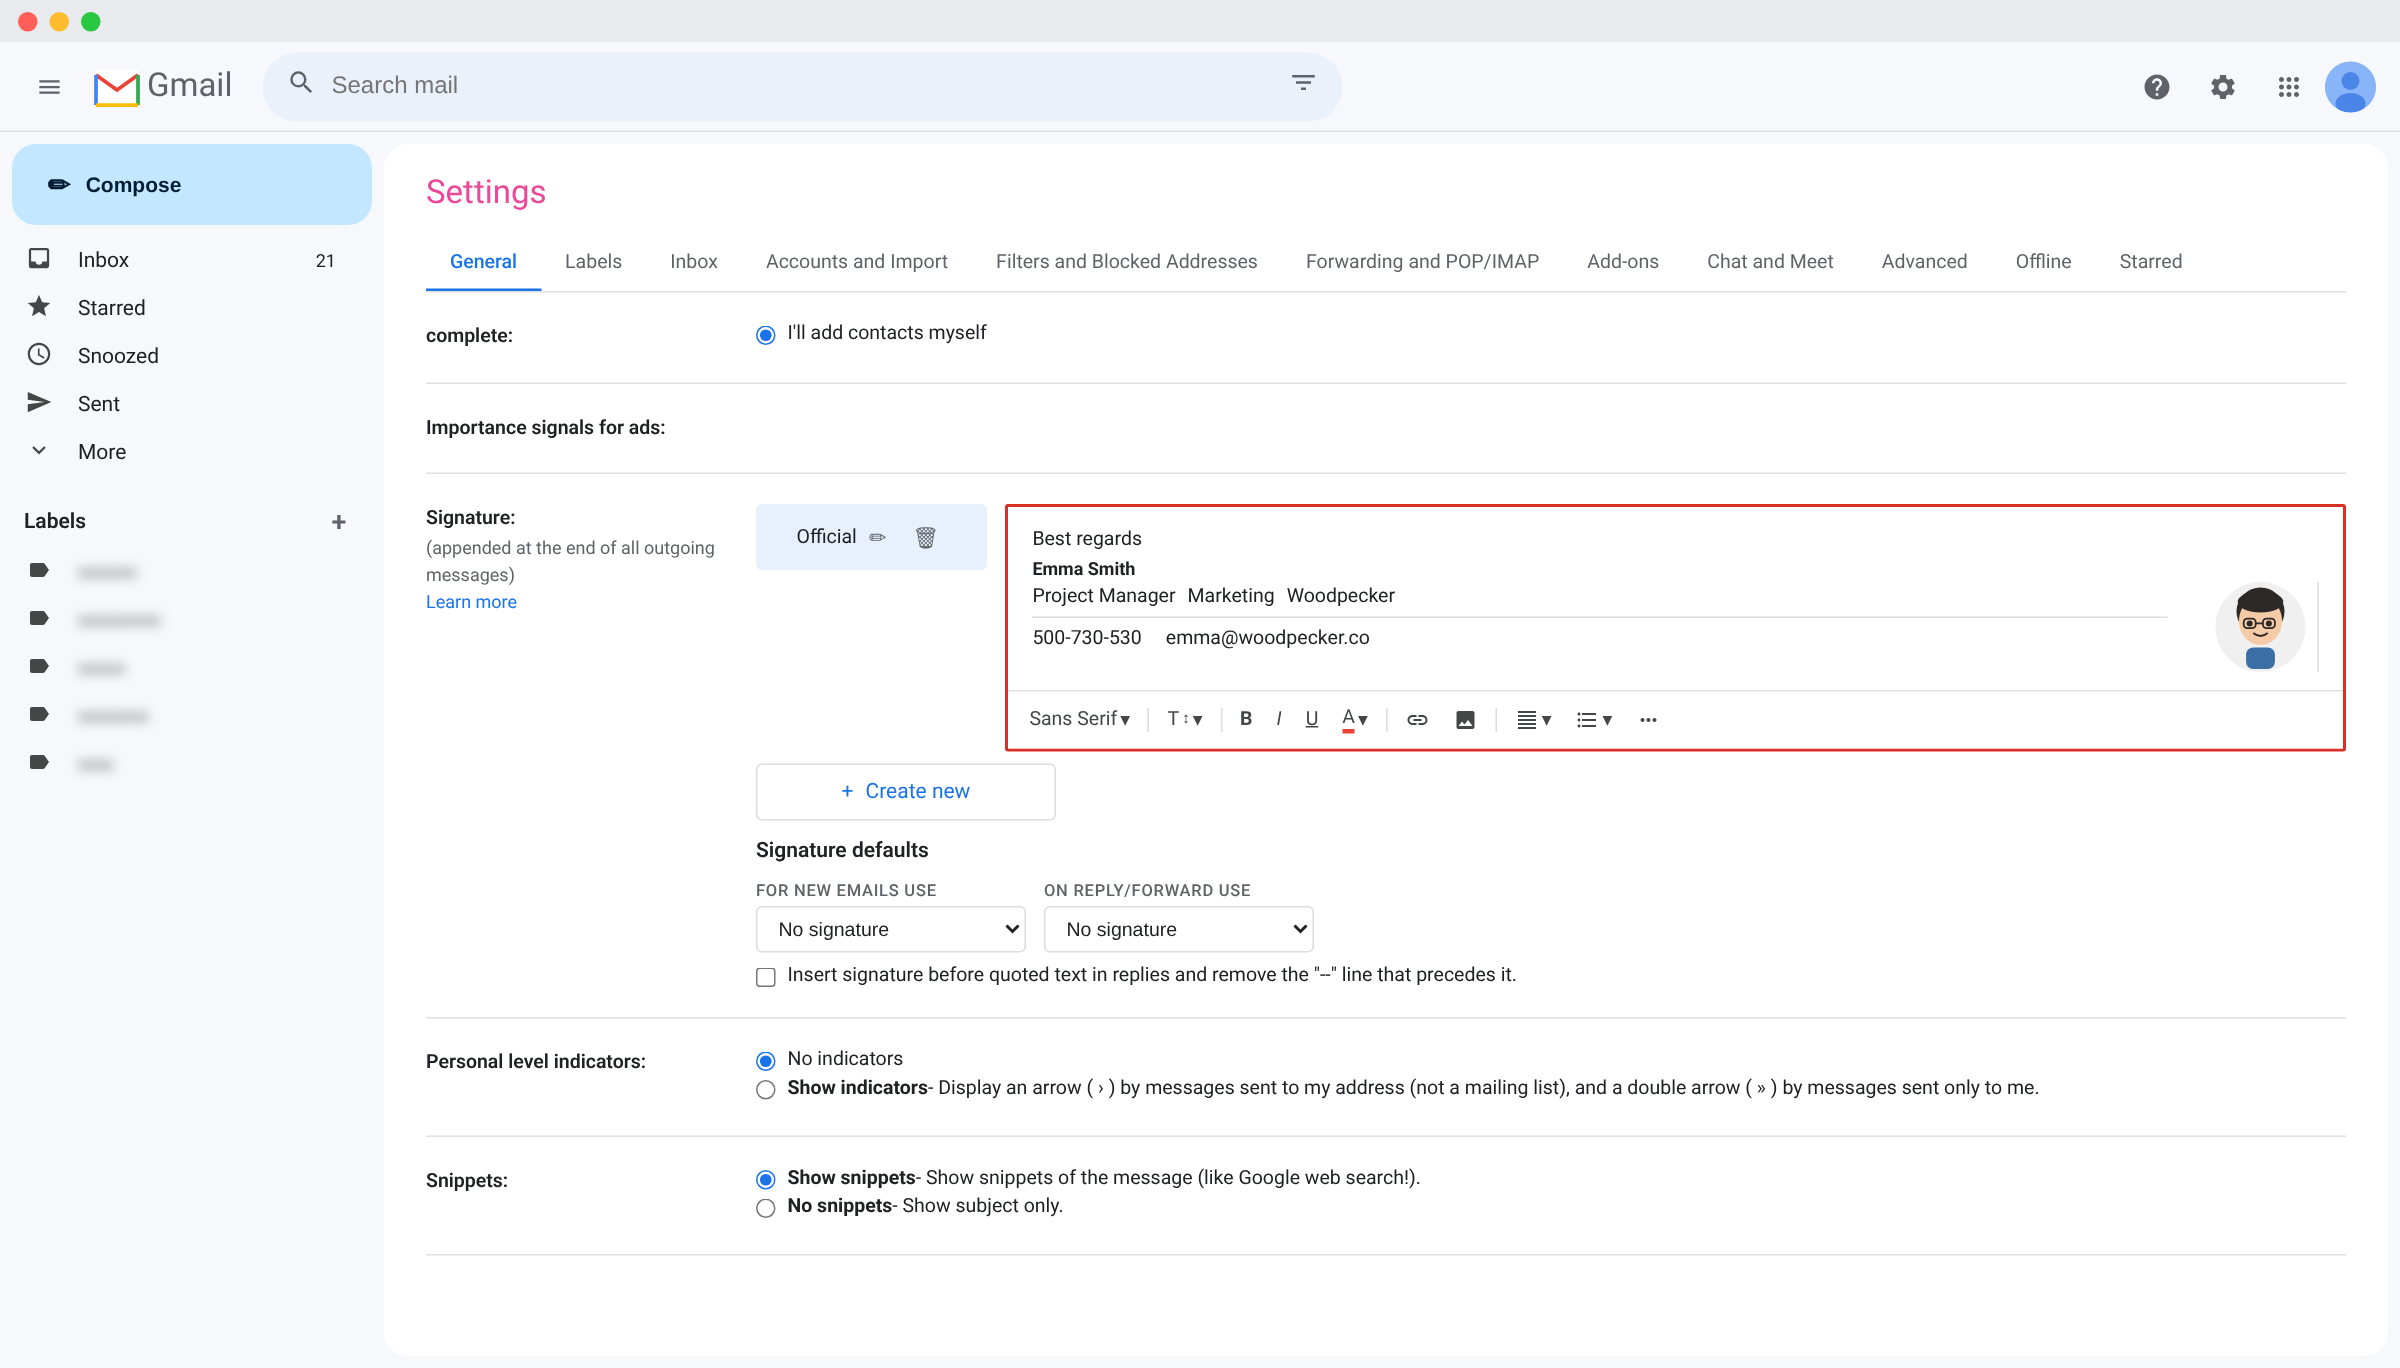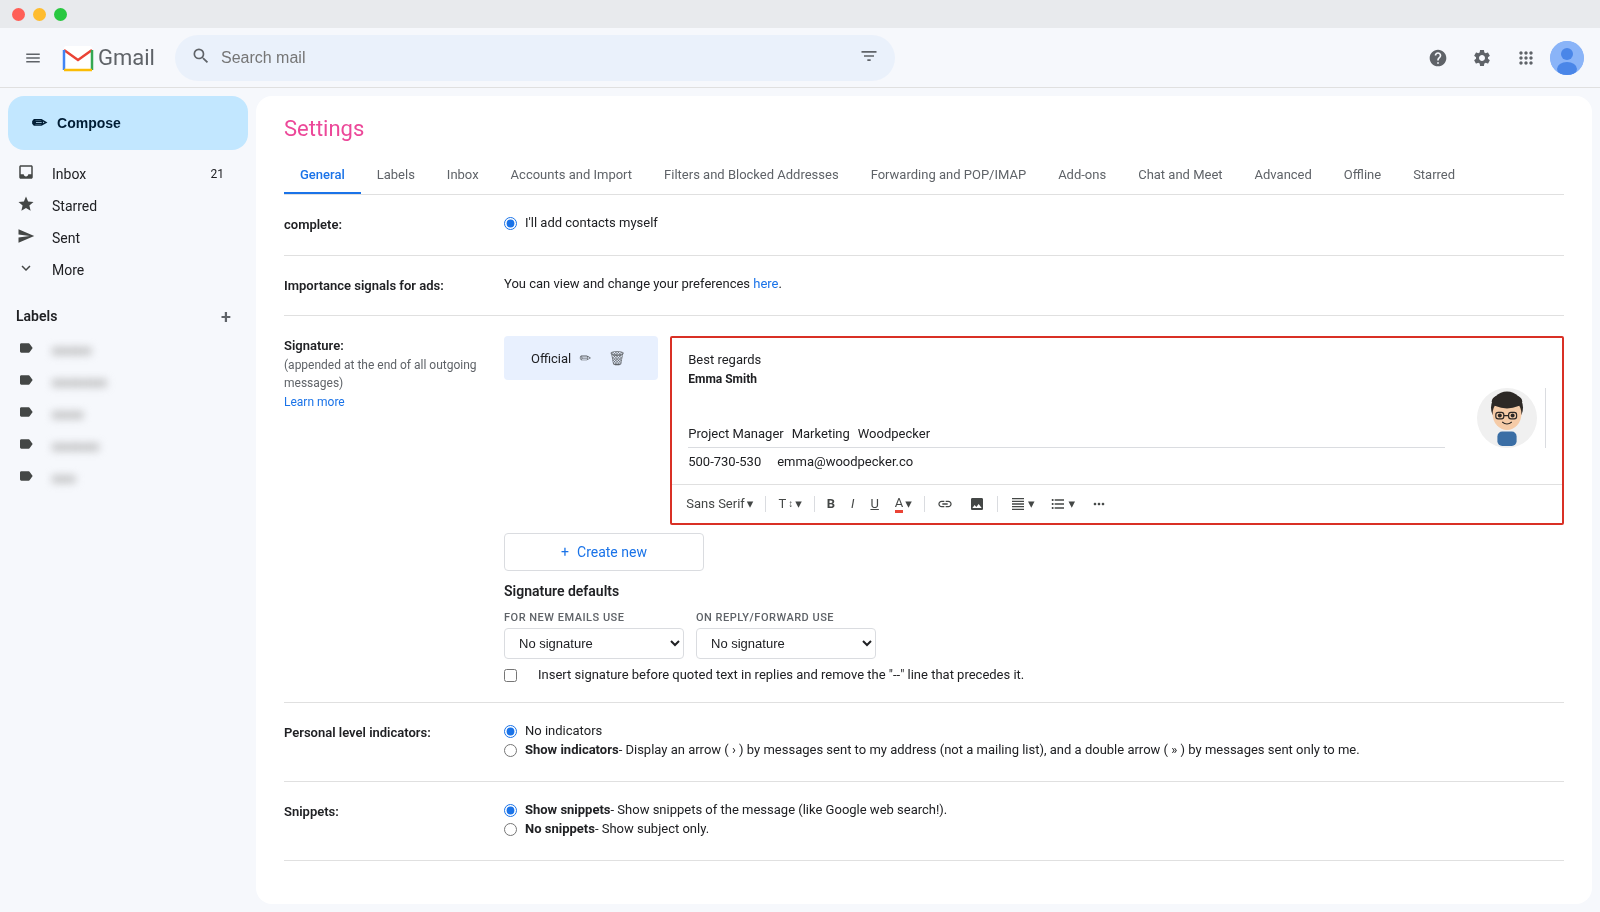--- a/index.html
+++ b/index.html
@@ -69,39 +69,39 @@
     .sig-icon-btn { width: 28px; height: 28px; display: flex; align-items: center; justify-content: center; border-radius: 50%; cursor: pointer; color: #5f6368; font-size: 14px; }
 
     .create-new-btn { display: flex; align-items: center; justify-content: center; gap: 8px; border: 1px solid #dadce0; border-radius: 4px; padding: 10px 24px; cursor: pointer; font-size: 14px; color: #1a73e8; background: #fff; margin-top: 8px; width: 200px; }
 
     
     .signature-editor { flex: 1; border: 2px solid #d93025; border-radius: 2px; position: relative; }
     .sig-preview { padding: 12px 16px; min-height: 120px; font-size: 13px; line-height: 1.5; }
     .sig-preview .sig-name { font-weight: 700; font-size: 12px; }
     .sig-preview .sig-divider { border: none; border-top: 1px solid #dadce0; margin: 4px 0; }
     .sig-preview .sig-row { display: flex; gap: 32px; align-items: flex-start; }
-    .sig-preview .sig-text-block { flex: 1; margin-top: 36px; }
+    .sig-preview .sig-text-block { flex: 1; }
     .sig-preview .sig-avatar { width: 60px; height: 60px; border-radius: 50%; background: #f0f0f0; overflow: hidden; display: flex; align-items: center; justify-content: center; }
     .sig-preview .sig-avatar svg { width: 56px; height: 56px; }
 
     .sig-toolbar { display: flex; align-items: center; gap: 4px; padding: 6px 8px; border-top: 1px solid #e0e0e0; background: #fff; flex-wrap: wrap; }
     .sig-tool-btn { padding: 4px 6px; border: none; background: transparent; cursor: pointer; font-size: 13px; color: #444746; border-radius: 3px; display: flex; align-items: center; gap: 2px; }
     .sig-tool-btn.bold { font-weight: 700; }
     .sig-tool-btn.italic { font-style: italic; }
     .sig-tool-btn.underline { text-decoration: underline; }
     .sig-tool-divider { width: 1px; height: 16px; background: #dadce0; margin: 0 2px; }
 
     
     .sig-defaults { margin-top: 12px; }
     .sig-defaults-title { font-size: 14px; font-weight: 600; margin-bottom: 12px; }
     .sig-defaults-row { display: flex; gap: 12px; margin-bottom: 8px; }
     .sig-default-col { display: flex; flex-direction: column; gap: 4px; }
     .sig-default-label { font-size: 11px; text-transform: uppercase; letter-spacing: 0.5px; color: #5f6368; font-weight: 500; }
     .sig-select { border: 1px solid #dadce0; border-radius: 4px; padding: 6px 28px 6px 10px; font-size: 13px; color: #202124; background: #fff; appearance: auto; cursor: pointer; min-width: 180px; }
-    .sig-checkbox-row { display: flex; align-items: center; gap: 21px; margin-top: 8px; font-size: 13px; color: #202124; }
+    .sig-checkbox-row { display: flex; align-items: center; gap: 8px; margin-top: 8px; font-size: 13px; color: #202124; }
     .sig-checkbox-row input[type="checkbox"] { margin-top: 2px; accent-color: #1a73e8; }
 
     
     .main-content::-webkit-scrollbar { width: 8px; }
     .main-content::-webkit-scrollbar-thumb { background: #dadce0; border-radius: 4px; }
   </style>
 </head>
 <body>
 
 <div class="titlebar">
@@ -189,20 +189,28 @@
         <span>Inbox</span>
         <span class="item-count">21</span>
       </div>
       <div class="sidebar-item">
         <span class="item-icon">
           <svg width="18" height="18" viewBox="0 0 24 24" fill="#444746">
               <path d="M12 17.27L18.18 21l-1.64-7.03L22 9.24l-7.19-.61L12 2 9.19 8.63 2 9.24l5.46 4.73L5.82 21z"></path>
             </svg>
         </span>
         <span>Starred</span>
+      </div>
+      <div class="sidebar-item">
+        <span class="item-icon">
+          <svg width="18" height="18" viewBox="0 0 24 24" fill="#444746">
+              <path d="M11.99 2C6.47 2 2 6.48 2 12s4.47 10 9.99 10C17.52 22 22 17.52 22 12S17.52 2 11.99 2zM12 20c-4.42 0-8-3.58-8-8s3.58-8 8-8 8 3.58 8 8-3.58 8-8 8zm.5-13H11v6l5.25 3.15.75-1.23-4.5-2.67z"></path>
+            </svg>
+        </span>
+        <span>Snoozed</span>
       </div>
       <div class="sidebar-item">
         <span class="item-icon">
           <svg width="18" height="18" viewBox="0 0 24 24" fill="#444746">
               <path d="M2.01 21L23 12 2.01 3 2 10l15 2-15 2z"></path>
             </svg>
         </span>
         <span>Sent</span>
       </div>
       <div class="sidebar-item">
@@ -285,23 +293,20 @@
           <div class="settings-value">
             <label class="radio-option">
               <input type="radio" name="complete" checked="" style="">
               <span>I'll add contacts myself</span>
             </label>
           </div>
         </div>
 
         <div class="settings-row">
           <div class="settings-label">Importance signals for ads:</div>
-          <div class="settings-value">
-            <span>You can view and change your preferences </span><a class="pref-link">here</a><span>.</span>
-          </div>
         </div>
 
         <div class="settings-row" style="align-items: flex-start;">
           <div class="settings-label">
             <div style="font-weight:600;">Signature:</div>
             <div class="sub-label">(appended at the end of all outgoing messages)</div>
             <a class="learn-more">Learn more</a>
           </div>
           <div class="settings-value">
             <div class="signature-section">

